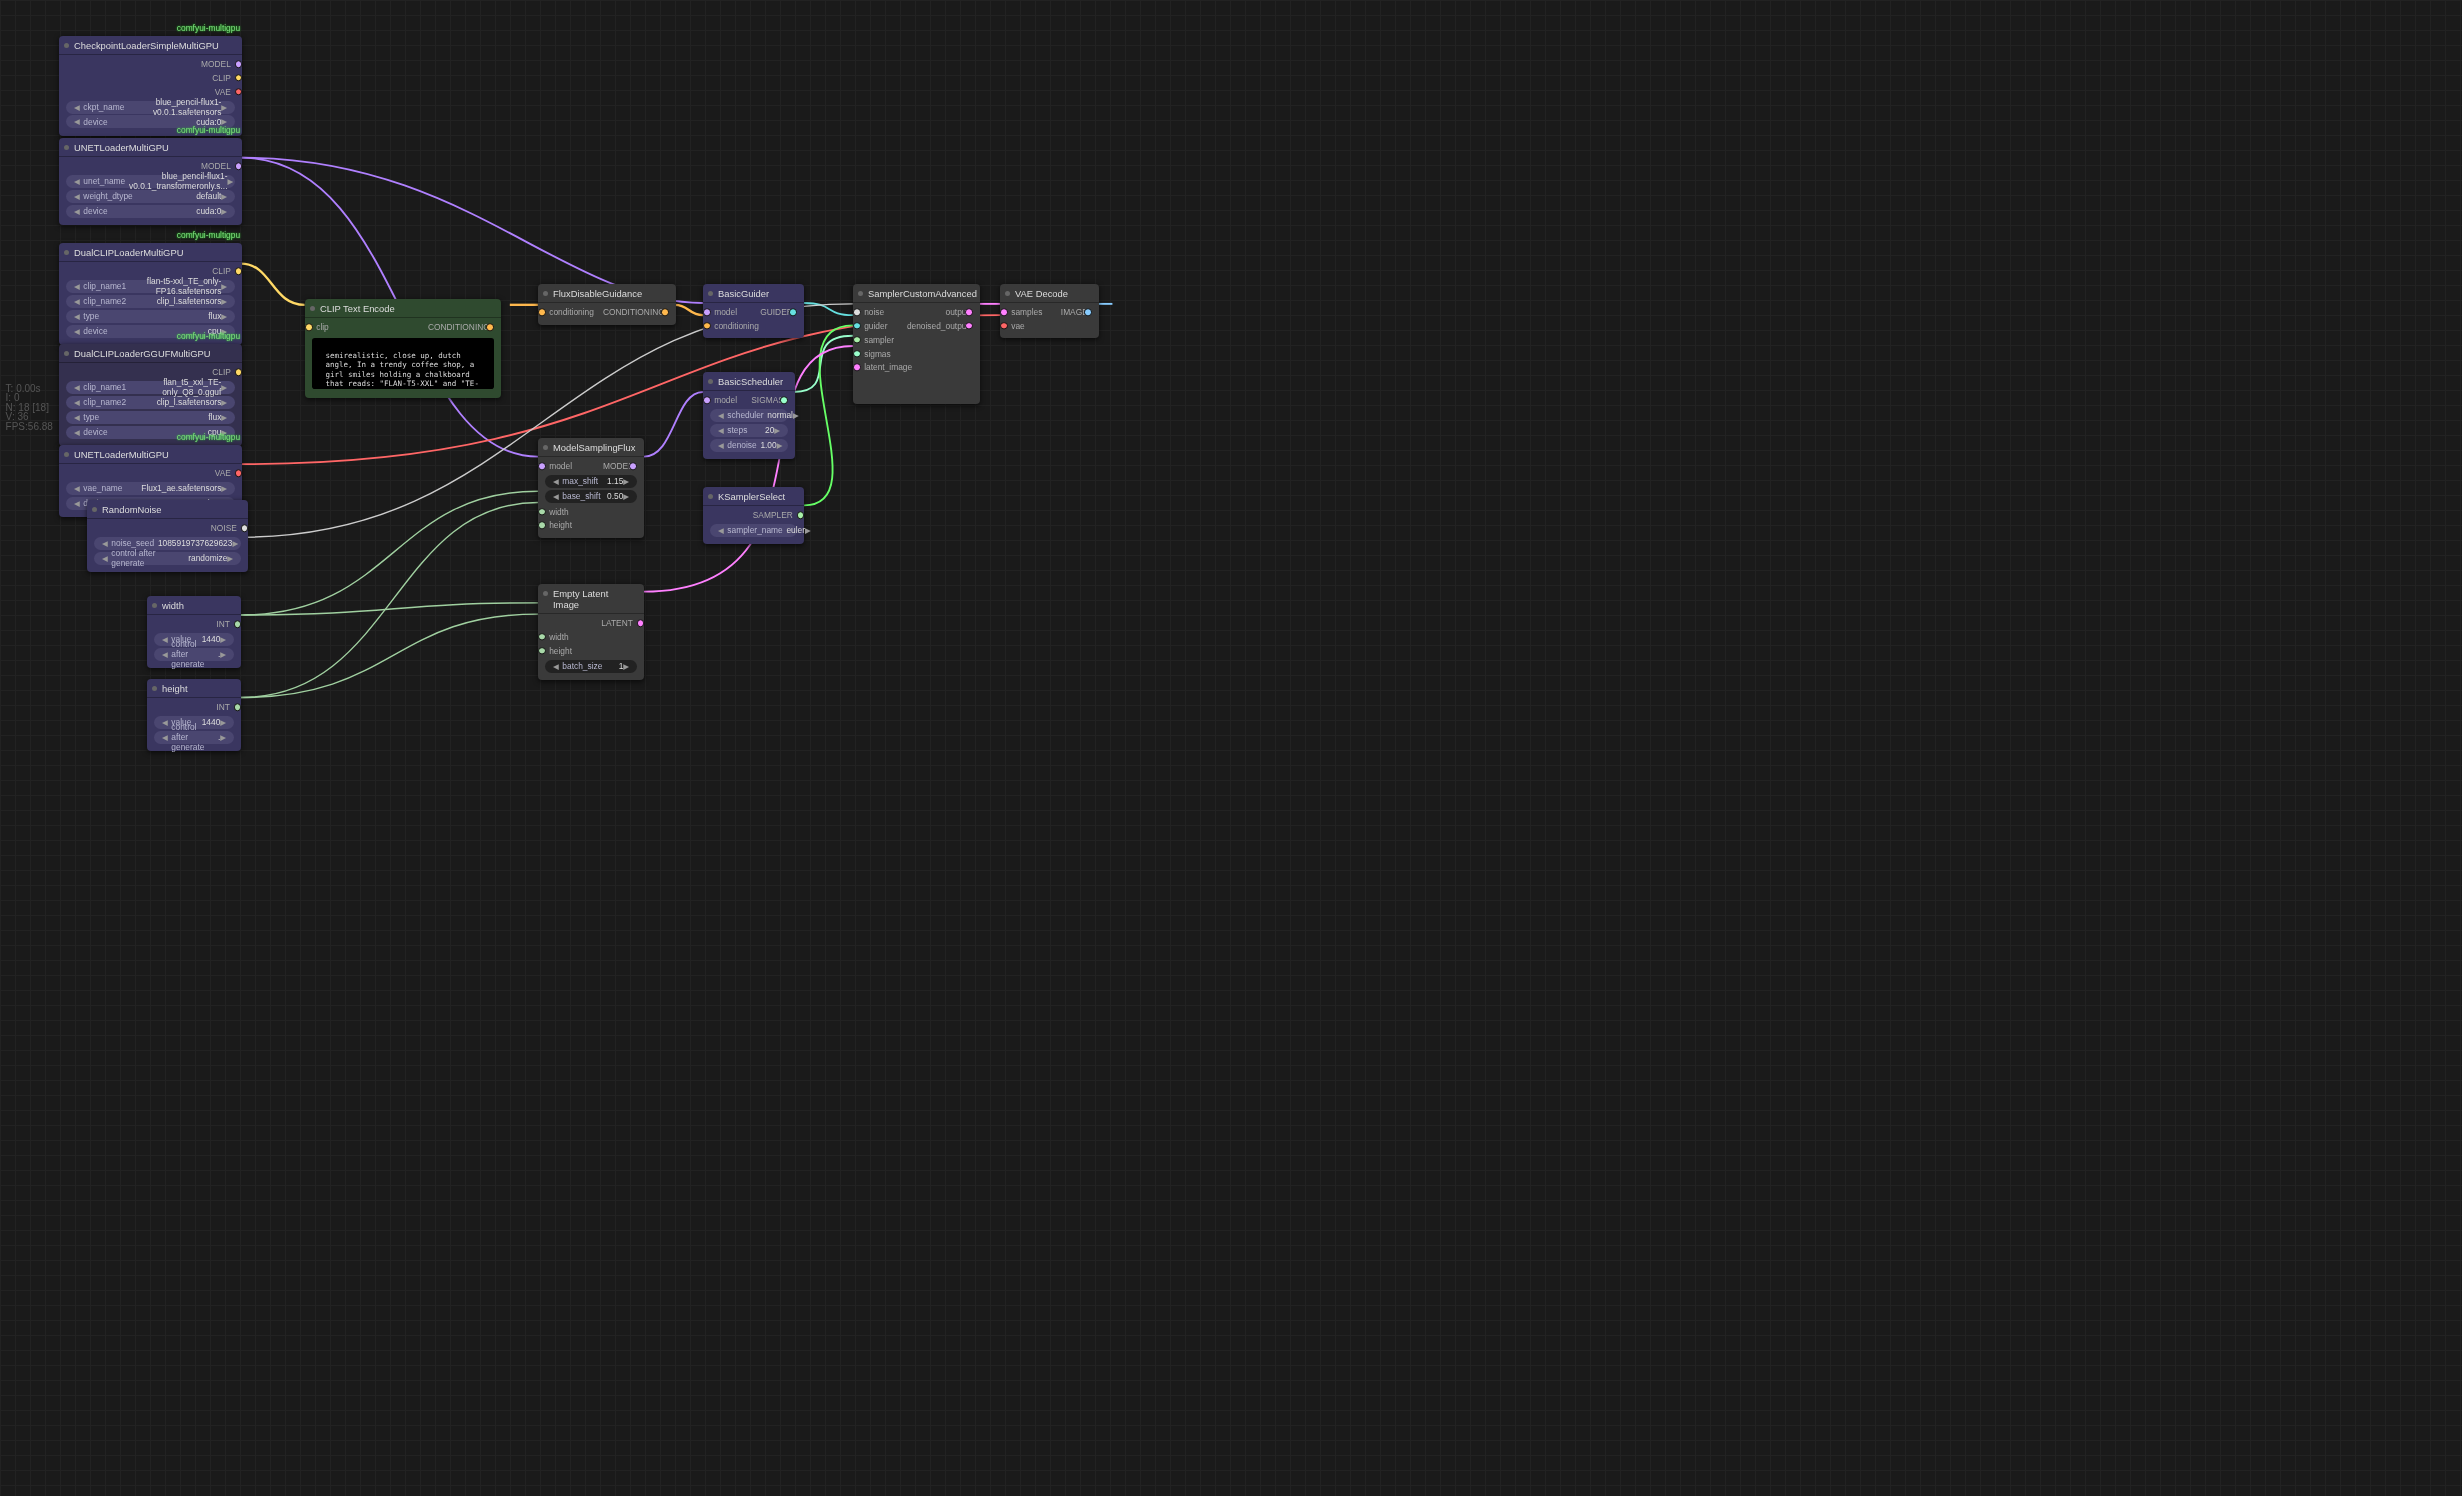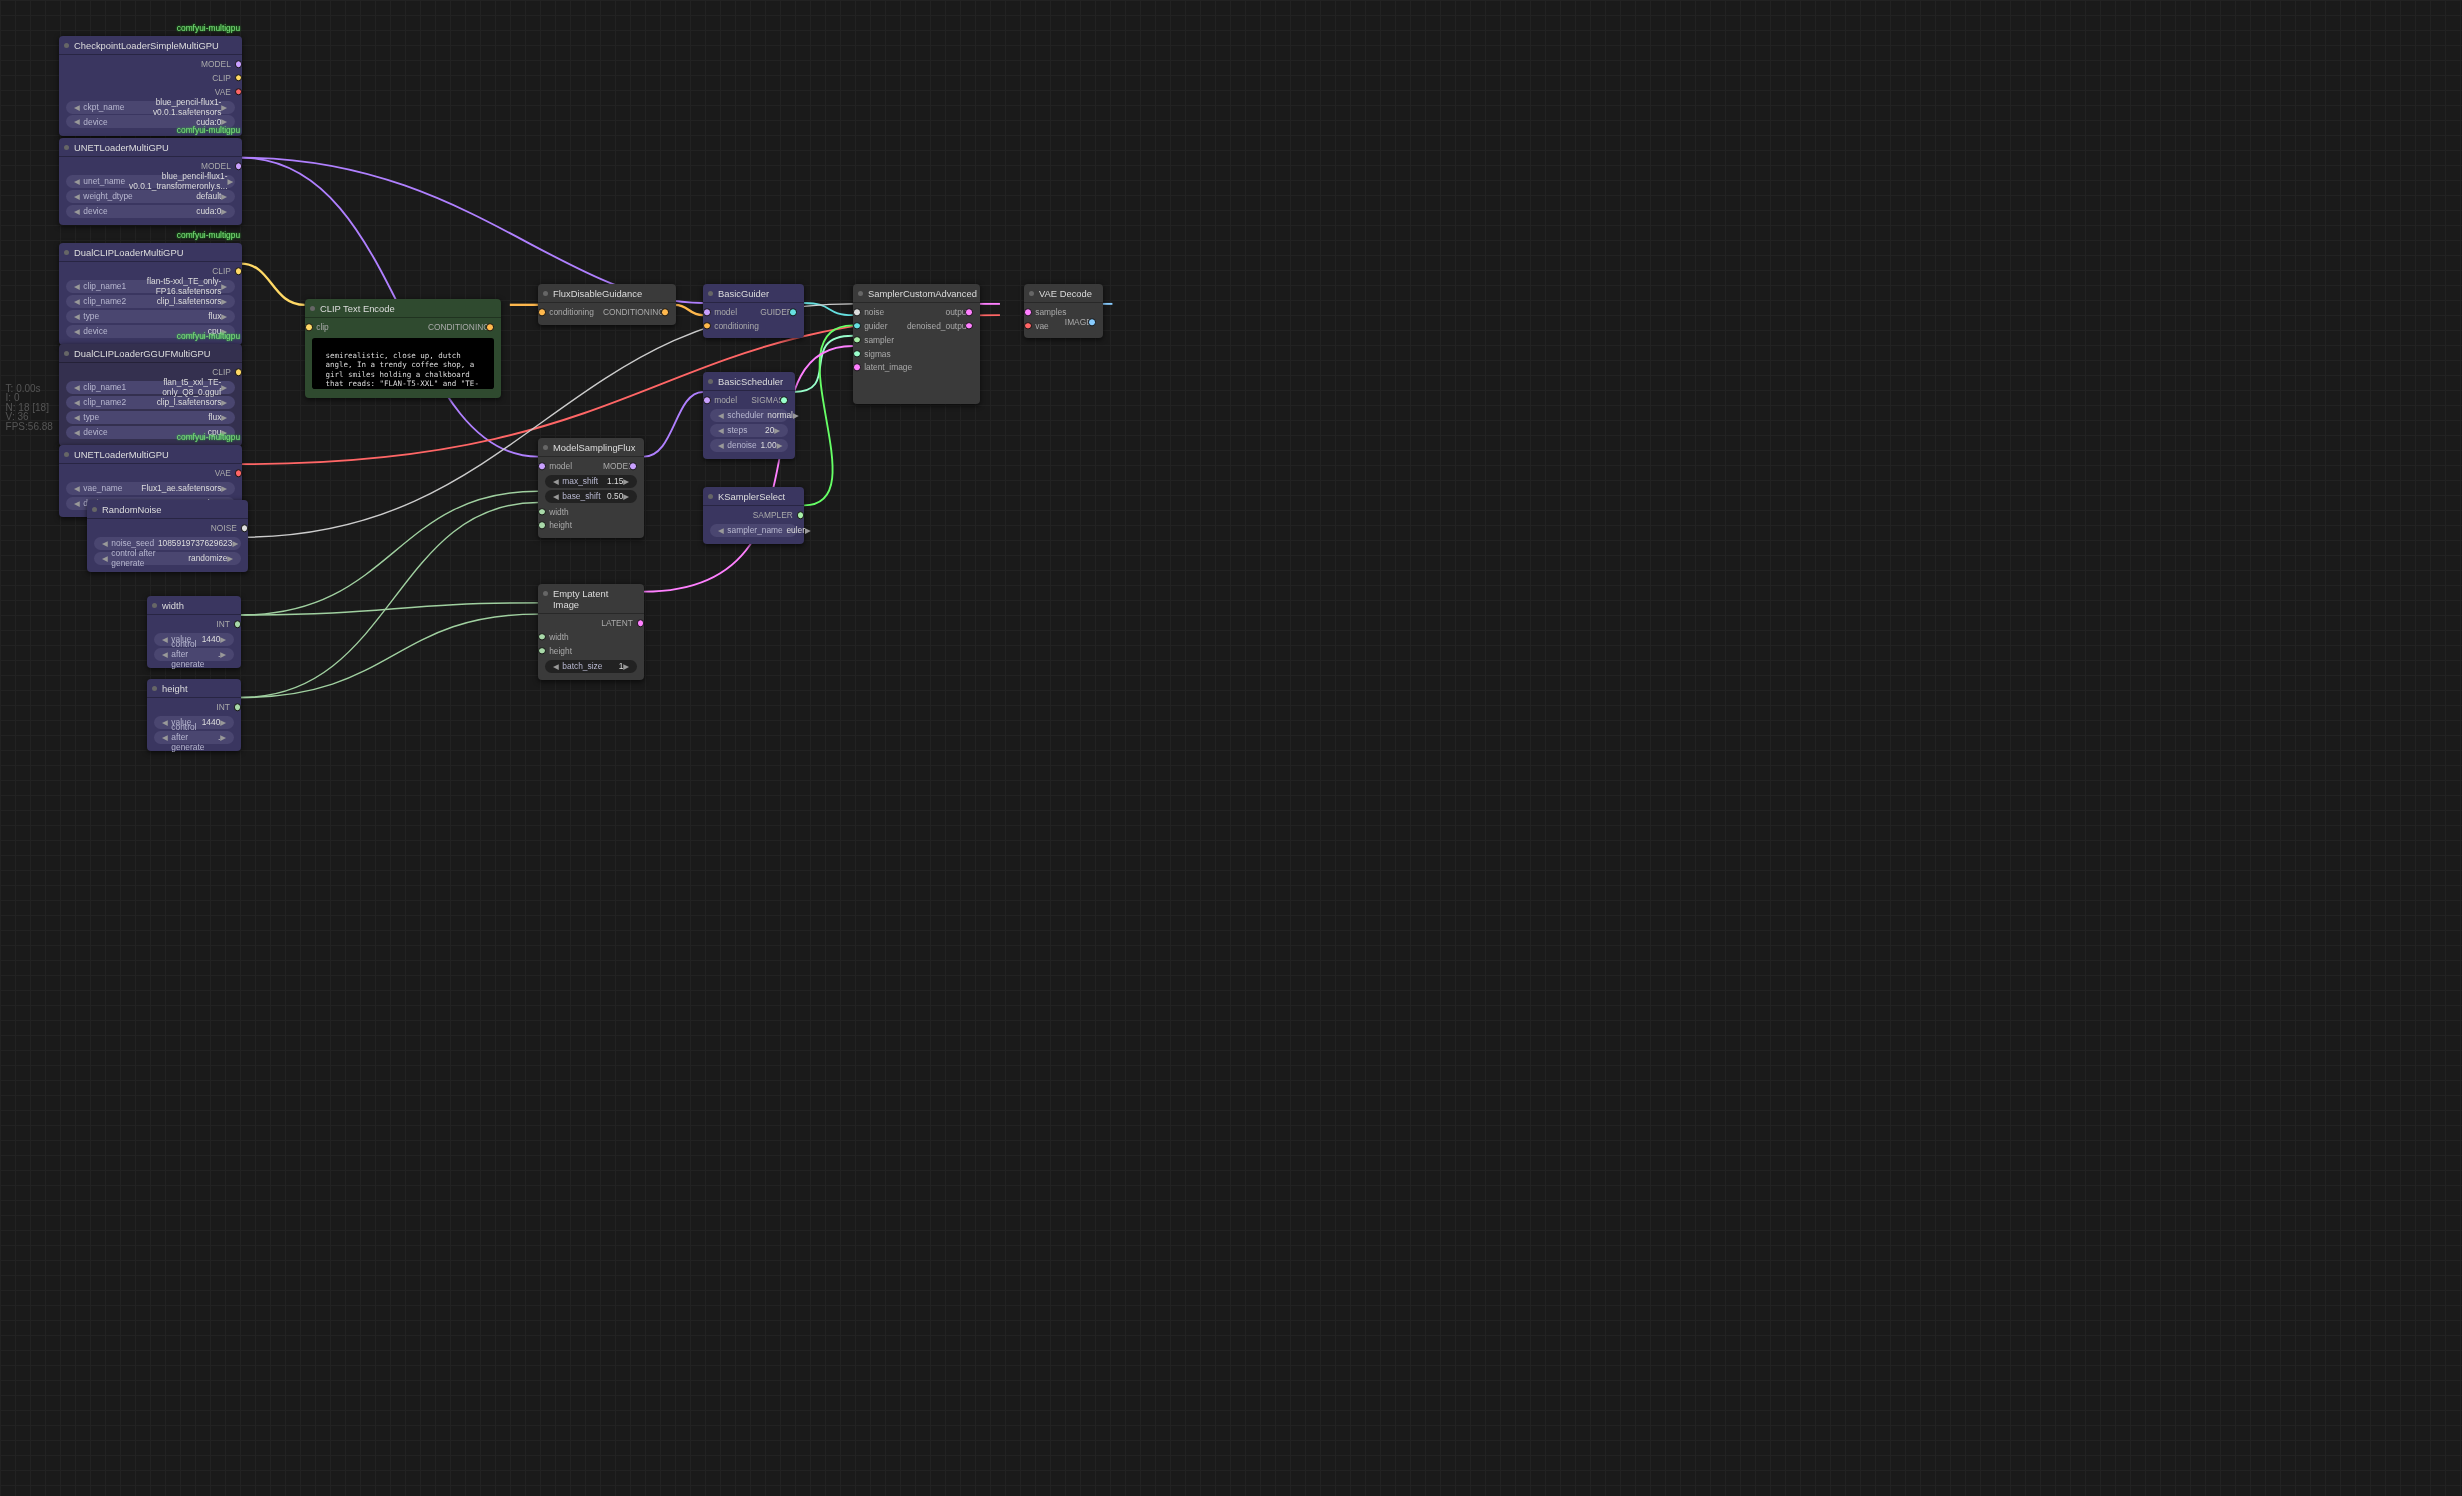--- a/index.html
+++ b/index.html
@@ -508,21 +508,21 @@
     </div>
     <div class="inrow"><span class="indot c-guider"></span><span>guider</span>
       <span style="float:right;position:relative"><span>denoised_output</span><span class="portdot c-latent"></span></span>
     </div>
     <div class="inrow"><span class="indot c-sampler"></span><span>sampler</span></div>
     <div class="inrow"><span class="indot c-sigmas"></span><span>sigmas</span></div>
     <div class="inrow"><span class="indot c-latent"></span><span>latent_image</span></div>
   </div>
 </div>
 
-<div class="node gray" style="left:1024px;top:284px;width:79px">
+<div class="node gray" style="left:1000px;top:284px;width:99px">
   <div class="title"><span class="dot"></span><span>VAE Decode</span></div>
   <div class="body">
     <div class="inrow"><span class="indot c-latent"></span><span>samples</span>
       <span style="float:right;position:relative"><span>IMAGE</span><span class="portdot c-image"></span></span>
     </div>
     <div class="inrow"><span class="indot c-vae"></span><span>vae</span></div>
   </div>
 </div>
 
 

